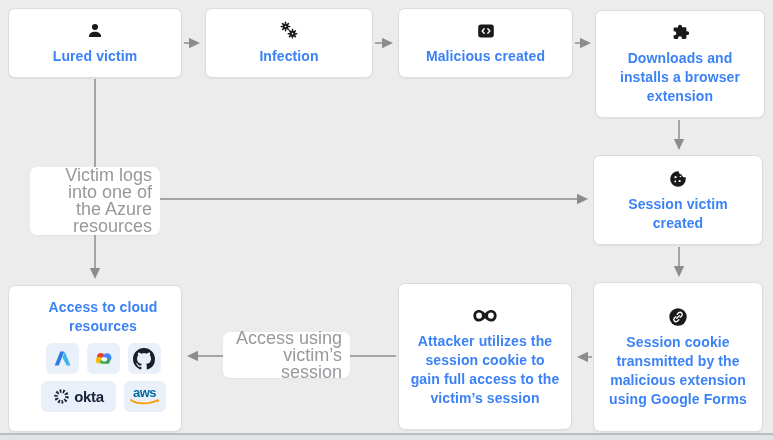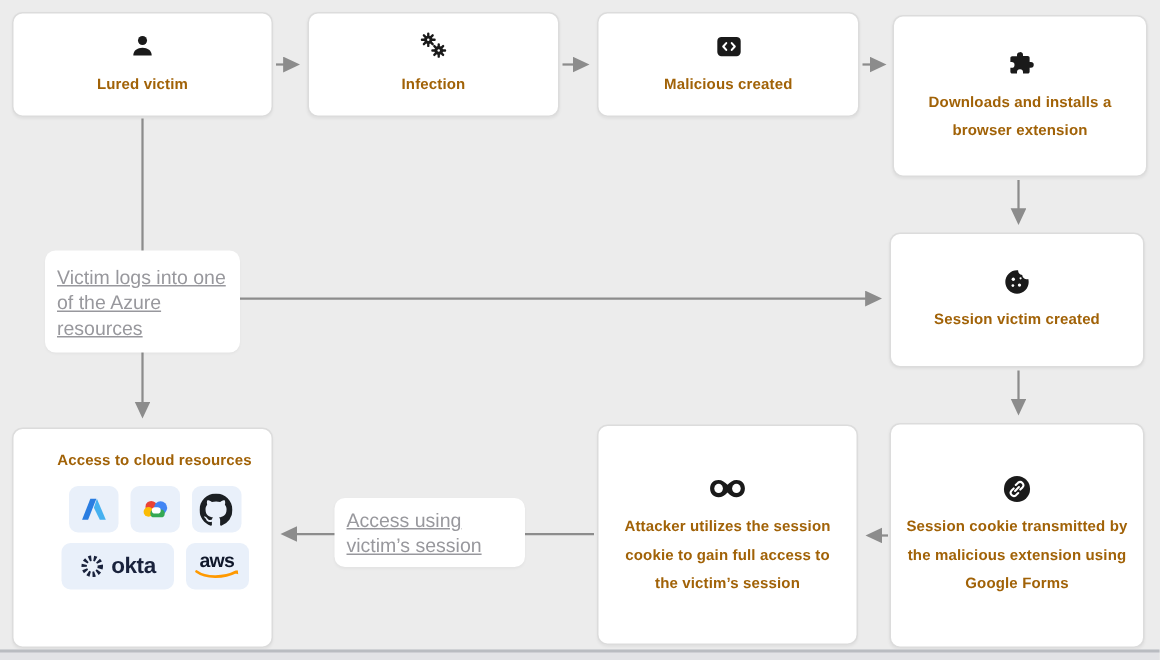--- a/index.html
+++ b/index.html
@@ -11,44 +11,43 @@
   .stage{position:relative;width:773px;height:440px;background:#ececec;}
   .connectors{position:absolute;left:0;top:0;pointer-events:none;}
   .node{
     position:absolute;box-sizing:border-box;
     background:#ffffff;border:1px solid #dcdcdc;border-radius:7px;
     box-shadow:0 1px 2px rgba(0,0,0,.05);
     display:flex;flex-direction:column;align-items:center;justify-content:center;
     text-align:center;padding:8px 10px;gap:5px;
   }
   .node .title{
-    font-size:10px;font-weight:700;color:#a16207;line-height:19px;letter-spacing:.1px;
+    font-size:14px;font-weight:700;color:#3b82f6;line-height:19px;letter-spacing:.1px;
   }
   .node .icon{height:22px;display:flex;align-items:center;justify-content:center;}
   .edge-label{
     position:absolute;box-sizing:border-box;
     background:#ffffff;border-radius:7px;
-    display:flex;align-items:center;justify-content:center;text-align:left;
-    font-size:13px;color:#98989d;line-height:17px;padding:6px 8px;
+    display:flex;align-items:center;justify-content:center;text-align:right;
+    font-size:18px;color:#98989d;line-height:17px;padding:6px 8px;
     box-shadow:0 1px 2px rgba(0,0,0,.04);
-    text-decoration:underline;
   }
   
   .cloud-box{justify-content:flex-start;padding-top:12px;gap:7px;padding-left:26px;}
   .logo-grid{display:flex;flex-direction:column;gap:7px;align-items:center;}
   .logo-row{display:flex;gap:8px;justify-content:flex-start;}
   .tile{
     background:#e9f0fa;border-radius:6px;height:31px;
     display:flex;align-items:center;justify-content:center;gap:3px;
   }
   .tile.sq{width:33px;}
   .tile.okta{width:67px;padding:0 4px;}
   .tile.aws{width:42px;flex-direction:column;gap:0;}
   .okta-word{font-size:15px;font-weight:700;color:#19223c;letter-spacing:-.3px;line-height:1;}
-  .aws-word{font-size:13px;font-weight:700;color:#0f172a;letter-spacing:-.5px;line-height:11px;}
+  .aws-word{font-size:13px;font-weight:700;color:#0369a1;letter-spacing:-.5px;line-height:11px;}
   .bottom-bar{
     position:absolute;left:0;top:433px;width:773px;height:7px;
     background:#e2e3e6;border-top:2px solid #b9bcc1;box-sizing:border-box;
   }
 </style>
 </head>
 <body>
 
 <div class="stage">
 

